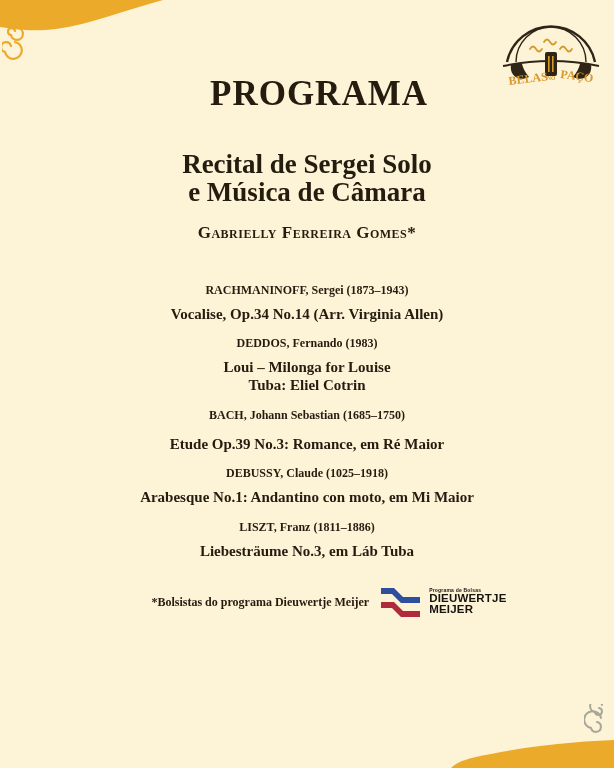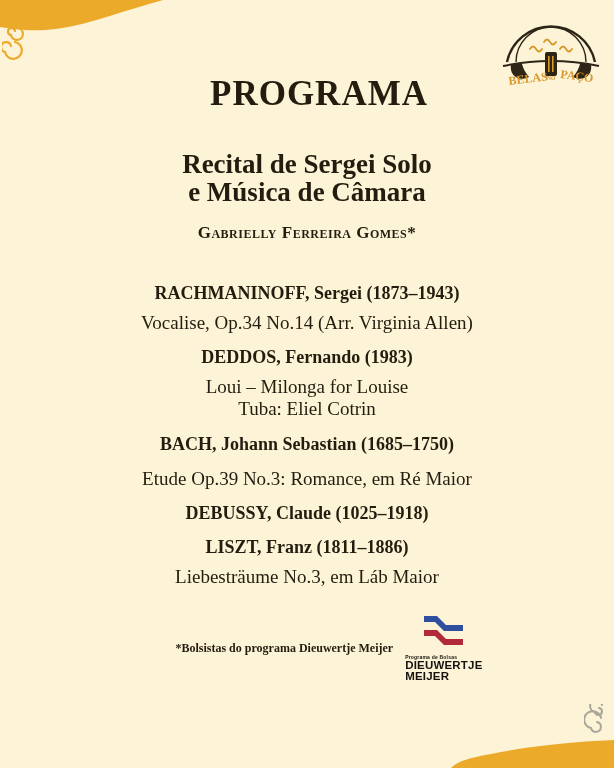--- a/index.html
+++ b/index.html
@@ -24,30 +24,30 @@
     margin:0;
     padding-left:24px;
   }
   .subtitle{margin-top:40px;font-weight:bold;font-size:27px;line-height:1.03;}
   .performer{
     margin-top:16px;font-weight:bold;font-size:17px;
     font-variant:small-caps;letter-spacing:0.5px;
   }
   .program{margin-top:40px;}
   .entry{margin-bottom:13px;}
-  .composer{font-size:18px;font-weight:bold;margin-bottom:8px;}
-  .piece{font-size:19px;font-weight:normal;line-height:1.18;}
+  .composer{font-size:12px;font-weight:bold;margin-bottom:8px;}
+  .piece{font-size:15px;font-weight:bold;line-height:1.18;}
 
   .footer{
     margin-top:26px;
     display:flex;align-items:center;justify-content:center;gap:12px;
     transform:translateX(22px);
   }
   .footnote{font-size:12px;font-weight:bold;}
-  .dm-logo{display:flex;align-items:center;gap:8px;flex-direction:column;}
+  .dm-logo{display:flex;gap:8px;}
   .dm-text{text-align:left;font-family:"Liberation Sans",sans-serif;color:#171310;}
   .dm-small{font-size:5px;font-weight:bold;letter-spacing:0.2px;}
   .dm-big{font-size:11.5px;font-weight:bold;line-height:1;letter-spacing:0.2px;}
   .logo-gold-text{font-family:"Liberation Serif",serif;font-weight:bold;fill:#d6992c;}
 </style>
 </head>
 <body>
 
 <div class="page">
 
@@ -111,25 +111,26 @@
       <div class="entry">
         <div class="composer">BACH, Johann Sebastian (1685–1750)</div>
       </div>
 
       <div class="entry">
         <div class="piece">Etude Op.39 No.3: Romance, em Ré Maior</div>
       </div>
 
       <div class="entry">
         <div class="composer">DEBUSSY, Claude (1025–1918)</div>
+        <div class="piece">Arabesque No.1: Andantino con moto, em Mi Maior</div>
       </div>
 
       <div class="entry">
         <div class="composer">LISZT, Franz (1811–1886)</div>
-        <div class="piece">Liebesträume No.3, em Láb Maior</div>
+        <div class="piece">Liebesträume No.3, em Láb Tuba</div>
       </div>
 
     </div>
 
     <div class="footer">
       <div class="footnote">*Bolsistas do programa Dieuwertje Meijer</div>
       <div class="dm-logo">
         <svg width="40" height="31" viewBox="0 0 40 31">
           <path d="M0,1 h13 l9,9 h17 v6 h-19 l-9,-9 h-11 z" fill="#2d4f9e"></path>
           <path d="M0,15 h13 l9,9 h17 v6 h-19 l-9,-9 h-11 z" fill="#b12a3c"></path>

